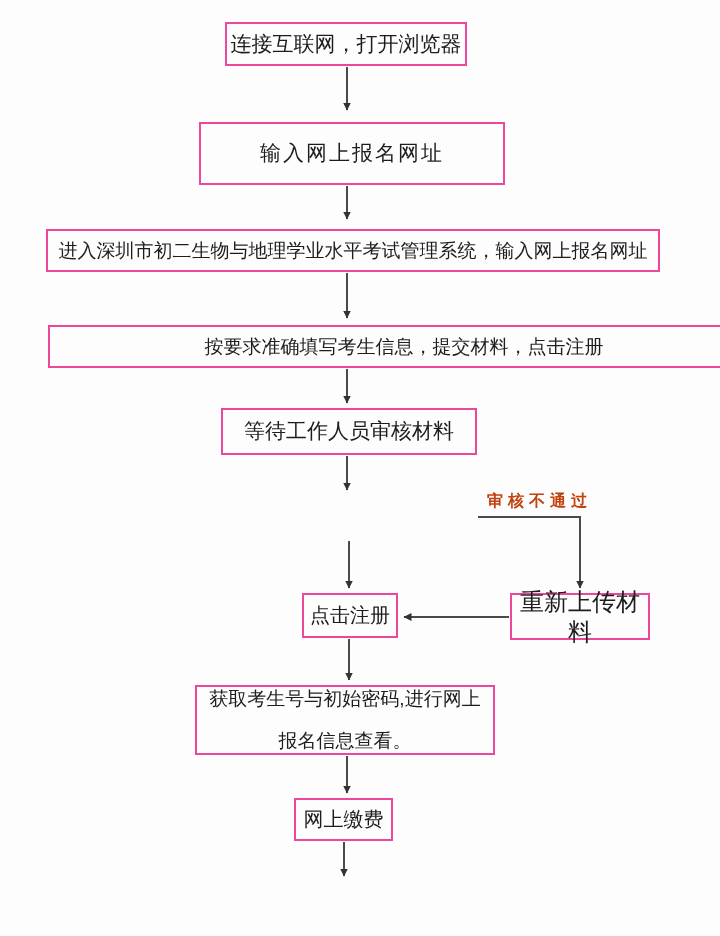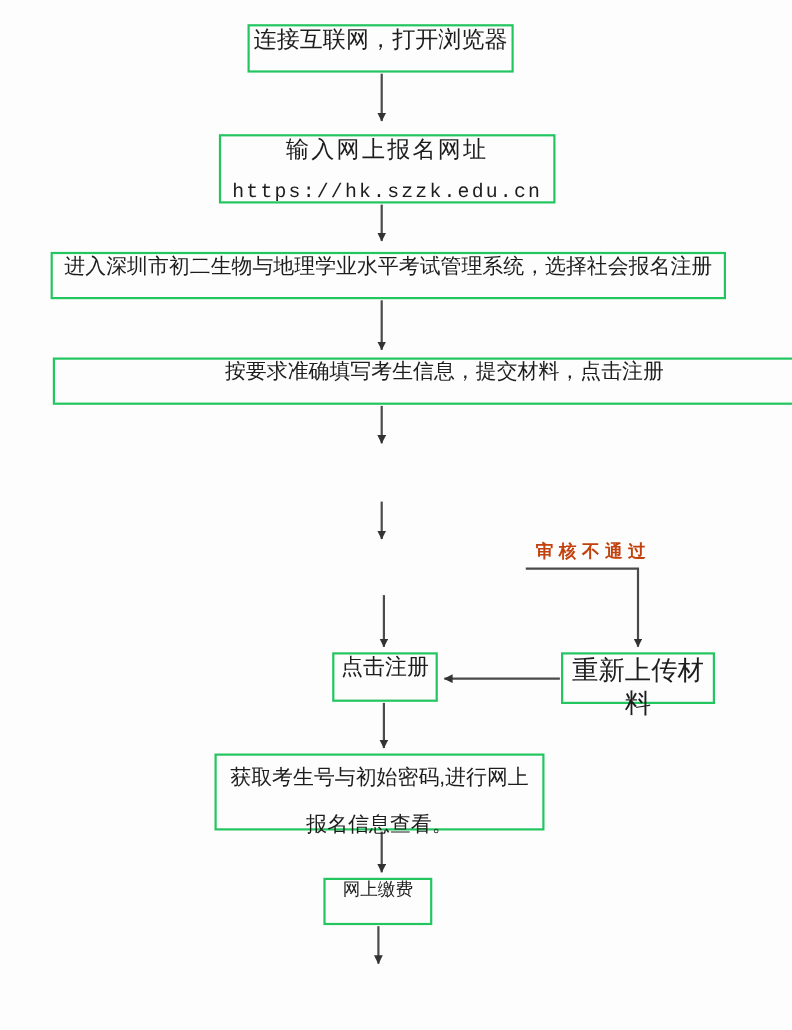--- a/index.html
+++ b/index.html
@@ -20,41 +20,41 @@
     position: absolute;
     left: 0;
     top: 0;
     width: 720px;
     height: 936px;
     pointer-events: none;
   }
   .node {
     position: absolute;
     box-sizing: border-box;
-    border: 2px solid #22c55e;
+    border: 2px solid #ec4899;
     background: #fdfdfd;
     display: flex;
     flex-direction: column;
     align-items: center;
-    justify-content: flex-start;
+    justify-content: center;
     text-align: center;
     line-height: 1.25;
   }
   .node-connect   { left: 225px; top: 22px;  width: 242px; height: 44px; font-size: 21px; }
   .node-url       { left: 199px; top: 122px; width: 306px; height: 63px; gap: 12px; }
   .node-url .cn   { font-size: 21px; letter-spacing: 2px; }
   .node-url .link { font-size: 18px; font-family: "Liberation Mono", "DejaVu Sans Mono", monospace; letter-spacing: 2px; margin-top: 2px; }
   .node-system    { left: 46px;  top: 229px; width: 614px; height: 43px; font-size: 19px; }
   .node-fill      { left: 48px;  top: 325px; width: 712px; height: 43px; font-size: 19px; }
   .node-wait      { left: 221px; top: 408px; width: 256px; height: 47px; font-size: 21px; }
   .node-query     { left: 222px; top: 495px; width: 255px; height: 45px; font-size: 20px; }
   .node-pass      { left: 302px; top: 593px; width: 96px;  height: 45px; font-size: 20px; }
   .node-reupload  { left: 510px; top: 593px; width: 140px; height: 47px; font-size: 24px; }
   .node-obtain    { left: 195px; top: 685px; width: 300px; height: 70px; font-size: 19px; line-height: 42px; padding: 0 6px; }
-  .node-pay       { left: 294px; top: 798px; width: 99px;  height: 43px; font-size: 16px; }
+  .node-pay       { left: 294px; top: 798px; width: 99px;  height: 43px; font-size: 20px; }
   .node-done      { left: 272px; top: 881px; width: 151px; height: 45px; font-size: 20px; }
   .edge-label {
     position: absolute;
     left: 487px;
     top: 491px;
     font-size: 16px;
     font-weight: bold;
     letter-spacing: 5px;
     color: #c2410c;
     white-space: nowrap;
@@ -83,31 +83,33 @@
     <line x1="347" y1="756" x2="347" y2="793" stroke="#4a4a4a" stroke-width="2" marker-end="url(#ah)"></line>
     <line x1="344" y1="842" x2="344" y2="876" stroke="#4a4a4a" stroke-width="2" marker-end="url(#ah)"></line>
   </svg>
 
   <div class="node node-connect">
     <span>连接互联网，打开浏览器</span>
   </div>
 
   <div class="node node-url">
     <span class="cn">输入网上报名网址</span>
-    <span class="link">https://hk.szzk.edu.cn</span>
   </div>
 
   <div class="node node-system">
-    <span>进入深圳市初二生物与地理学业水平考试管理系统，选择社会报名注册</span>
+    <span>进入深圳市初二生物与地理学业水平考试管理系统，输入网上报名网址</span>
   </div>
 
   <div class="node node-fill">
     <span>按要求准确填写考生信息，提交材料，点击注册</span>
   </div>
 
+  <div class="node node-wait">
+    <span>等待工作人员审核材料</span>
+  </div>
 
 
   <div class="edge-label">审核不通过</div>
 
   <div class="node node-pass">
     <span>点击注册</span>
   </div>
 
   <div class="node node-reupload">
     <span>重新上传材料</span>

